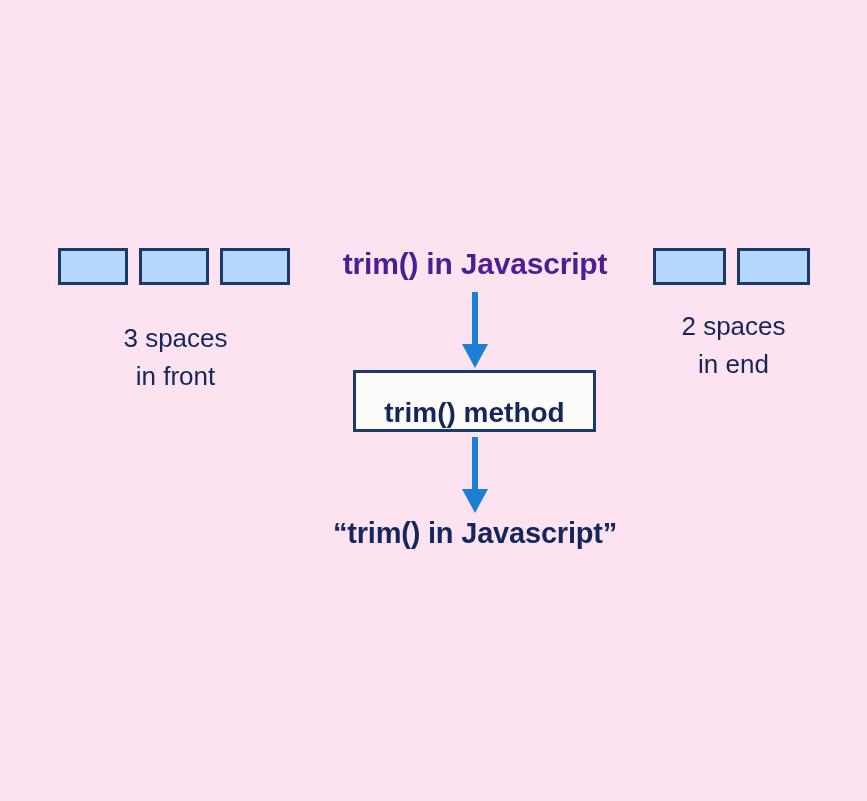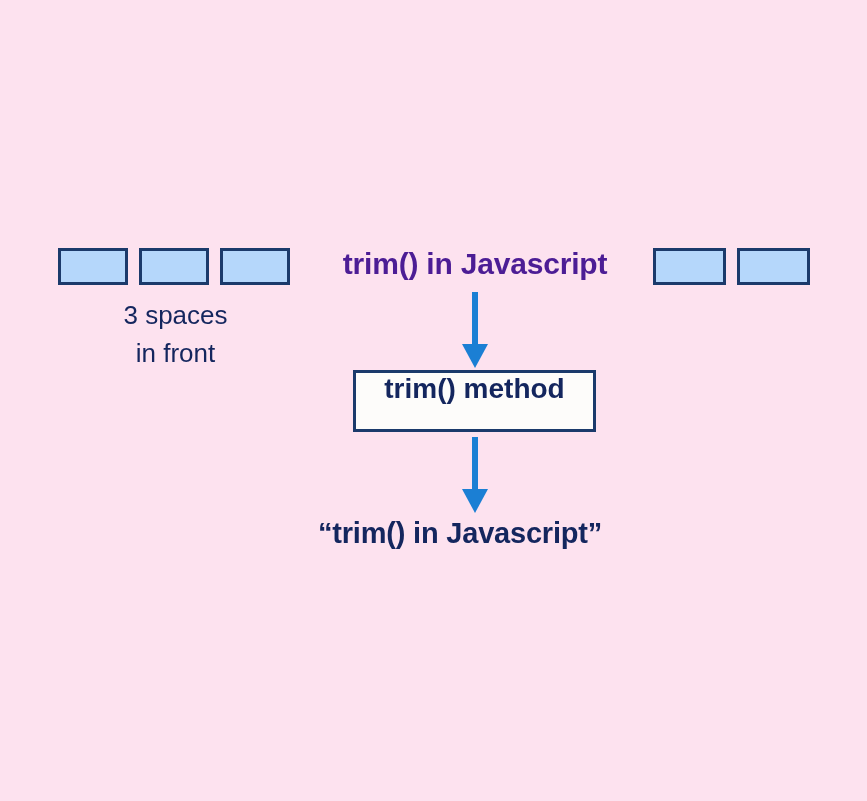--- a/index.html
+++ b/index.html
@@ -53,21 +53,21 @@
   .caption {
     position: absolute;
     color: #14265e;
     font-size: 26px;
     line-height: 1.45;
     text-align: center;
     white-space: pre-line;
   }
   #front-caption {
     left: 58px;
-    top: 297px;
+    top: 320px;
     width: 235px;
   }
   #end-caption {
     left: 645px;
     top: 308px;
     width: 177px;
   }
 
   
   #input-string {
@@ -95,36 +95,36 @@
   #method-box {
     position: absolute;
     left: 353px;
     top: 370px;
     width: 243px;
     height: 62px;
     box-sizing: border-box;
     background: #fdfcfa;
     border: 3px solid #1b3a6b;
     display: flex;
-    align-items: flex-start;
+    align-items: flex-end;
     justify-content: center;
   }
   #method-label {
     color: #14265e;
     font-size: 28px;
     font-weight: bold;
   }
 
   
   #output-string {
     position: absolute;
     left: 318px;
     top: 517px;
     width: 314px;
-    text-align: left;
+    text-align: center;
     color: #14265e;
     font-size: 29px;
     font-weight: bold;
     letter-spacing: -0.2px;
   }
 </style>
 </head>
 <body>
 
 <div id="diagram">
@@ -138,20 +138,22 @@
   <div id="front-caption" class="caption">3 spaces
 in front</div>
 
   <div id="input-string">trim() in Javascript</div>
 
   <div id="end-spaces" class="space-group">
     <div class="space-box"></div>
     <div class="space-box"></div>
   </div>
 
+  <div id="end-caption" class="caption">2 spaces
+in end</div>
 
   <svg id="arrow-top" class="arrow" viewBox="0 0 36 78">
     <line x1="18" y1="0" x2="18" y2="56" stroke="#1b7fd4" stroke-width="6"></line>
     <polygon points="18,76 5,52 31,52" fill="#1b7fd4"></polygon>
   </svg>
 
   <div id="method-box">
     <span id="method-label">trim() method</span>
   </div>
 

